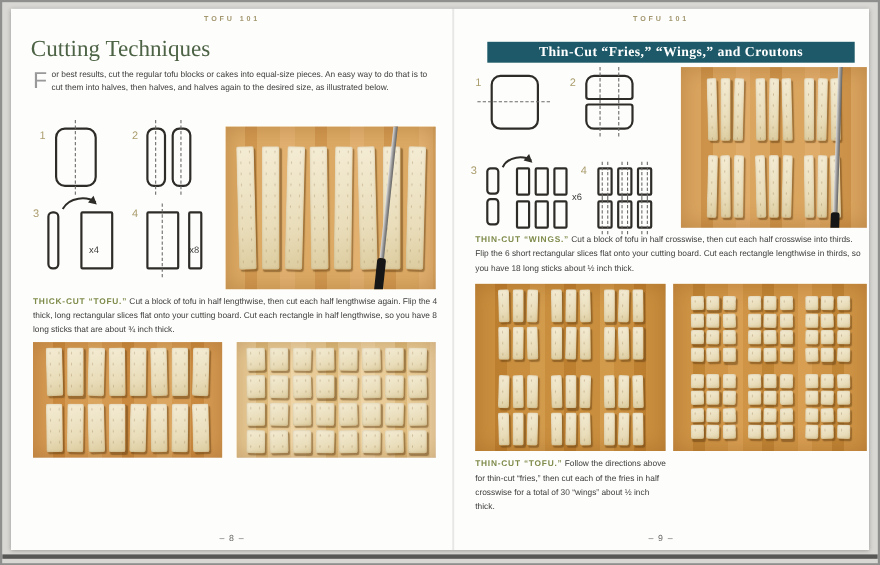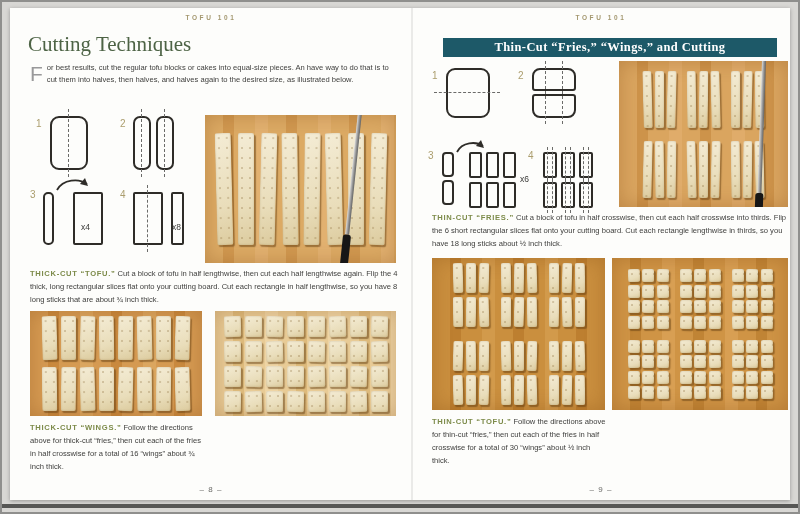--- a/index.html
+++ b/index.html
@@ -41,21 +41,21 @@
 </head>
 <body>
 
 <div id="frame">
   <div id="spread">
     <div class="gutter"></div>
 
     <section class="page" id="pageL">
       <div class="runhead">TOFU 101</div>
       <h1 class="title">Cutting Techniques</h1>
-      <p class="intro"><span class="dropcap">F</span><span>or best results, cut the regular tofu blocks or cakes into equal-size pieces. An have way to do that is to cut them into halves, then halves, and halves again to the desired size, as illustrated below.</span></p>
+      <p class="intro"><span class="dropcap">F</span><span>or best results, cut the regular tofu blocks or cakes into equal-size pieces. An easy way to do that is to cut them into halves, then halves, and halves again to the desired size, as illustrated below.</span></p>
 
       <div class="dnum" style="left:26px;top:110px">1</div>
       <div class="drect" style="left:40px;top:108px;width:38px;height:54px;border-radius:9px"></div>
       <div class="vdash" style="left:58px;top:101px;height:68px"></div>
 
       <div class="dnum" style="left:110px;top:110px">2</div>
       <div class="drect" style="left:123px;top:108px;width:18px;height:54px;border-radius:7px"></div>
       <div class="drect" style="left:146px;top:108px;width:18px;height:54px;border-radius:7px"></div>
       <div class="vdash" style="left:131px;top:101px;height:68px"></div>
       <div class="vdash" style="left:154px;top:101px;height:68px"></div>
@@ -141,28 +141,27 @@
             <div class="tofu" style="width: 17px; height: 21px; transform: rotate(-1.4deg);"></div>
             <div class="tofu" style="width: 17px; height: 21px; transform: rotate(0deg);"></div>
             <div class="tofu" style="width: 17px; height: 21px; transform: rotate(1.4deg);"></div>
             <div class="tofu" style="width: 17px; height: 21px; transform: rotate(-0.7deg);"></div>
             <div class="tofu" style="width: 17px; height: 21px; transform: rotate(0.7deg);"></div>
             <div class="tofu" style="width: 17px; height: 21px; transform: rotate(-1.4deg);"></div>
             <div class="tofu" style="width: 17px; height: 21px; transform: rotate(0deg);"></div>
           </div>
         </div>
 
-      <p class="cap" style="left:20px;top:413px;width:174px"><span class="lead">THICK-CUT “WINGS.”</span><span>Follow the directions above for thick-cut “fries,” then cut each of the fries in half crosswise for a total of 16 “wings” about ¾ inch thick.</span></p>
 
       <div class="pagenum">– 8 –</div>
     </section>
 
     <section class="page" id="pageR">
       <div class="runhead">TOFU 101</div>
-      <div class="banner banner-teal">Thin-Cut “Fries,” “Wings,” and Cutting</div>
+      <div class="banner banner-teal">Thin-Cut “Fries,” “Wings,” and Croutons</div>
 
       <div class="dnum" style="left:20px;top:62px">1</div>
       <div class="drect" style="left:34px;top:60px;width:44px;height:50px;border-radius:9px"></div>
       <div class="hdash" style="left:22px;top:84px;width:66px"></div>
 
       <div class="dnum" style="left:106px;top:62px">2</div>
       <div class="drect" style="left:120px;top:60px;width:44px;height:23px;border-radius:8px 8px 3px 3px"></div>
       <div class="drect" style="left:120px;top:86px;width:44px;height:24px;border-radius:3px 3px 8px 8px"></div>
       <div class="vdash" style="left:133px;top:53px;height:63px"></div>
       <div class="vdash" style="left:150px;top:53px;height:63px"></div>
@@ -227,21 +226,21 @@
               <div style="display: grid; grid-template-columns: repeat(3, 9px); grid-auto-rows: 57px; gap: 3px;">
                 <div class="tofu" style="width: 9px; height: 57px; transform: rotate(-0.7deg);"></div>
                 <div class="tofu" style="width: 9px; height: 57px; transform: rotate(0.7deg);"></div>
                 <div class="tofu" style="width: 9px; height: 57px; transform: rotate(-1.4deg);"></div>
               </div>
             </div>
           </div>
           <div class="knife" style="left: 141px; top: -18px; height: 150px; transform: rotate(2deg);"></div>
         </div>
 
-      <p class="cap" style="left:20px;top:203px;width:356px"><span class="lead">THIN-CUT “FRIES.”</span><span>Cut a block of tofu in half crosswise, then cut each half crosswise into thirds. Flip the 6 short rectangular slices flat onto your cutting board. Cut each rectangle lengthwise in thirds, so you have 18 long sticks about ½ inch thick.</span></p>
+      <p class="cap" style="left:20px;top:203px;width:356px"><span class="lead">THIN-CUT “WINGS.”</span><span>Cut a block of tofu in half crosswise, then cut each half crosswise into thirds. Flip the 6 short rectangular slices flat onto your cutting board. Cut each rectangle lengthwise in thirds, so you have 18 long sticks about ½ inch thick.</span></p>
 
       <div class="photo" style="left: 20px; top: 250px; width: 173px; height: 152px; background: repeating-linear-gradient(90deg, rgb(202, 143, 62) 0px, rgb(202, 143, 62) 18px, rgb(189, 127, 48) 18px, rgb(189, 127, 48) 29px, rgb(202, 143, 62) 29px, rgb(202, 143, 62) 50px, rgb(210, 154, 75) 50px, rgb(210, 154, 75) 63px);">
           <div class="pieces" style="display: flex; align-items: center; justify-content: center; flex-direction: column; gap: 14px;">
             <div style="display: flex; gap: 12px;">
               <div style="display: grid; grid-template-columns: repeat(3, 10px); grid-auto-rows: 30px; gap: 4px 3px;">
                 <div class="tofu" style="width: 10px; height: 30px; transform: rotate(-1.4deg);"></div>
                 <div class="tofu" style="width: 10px; height: 30px; transform: rotate(0deg);"></div>
                 <div class="tofu" style="width: 10px; height: 30px; transform: rotate(1.4deg);"></div>
                 <div class="tofu" style="width: 10px; height: 30px; transform: rotate(-0.7deg);"></div>
                 <div class="tofu" style="width: 10px; height: 30px; transform: rotate(0.7deg);"></div>

